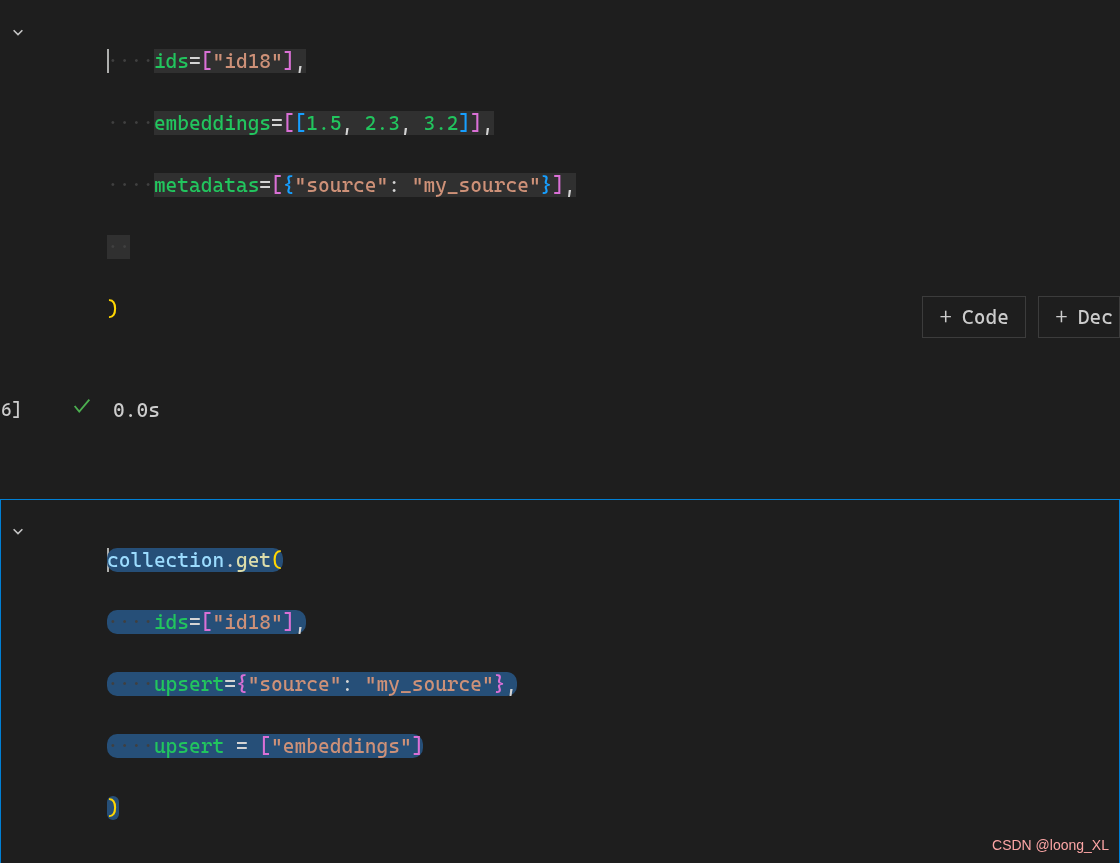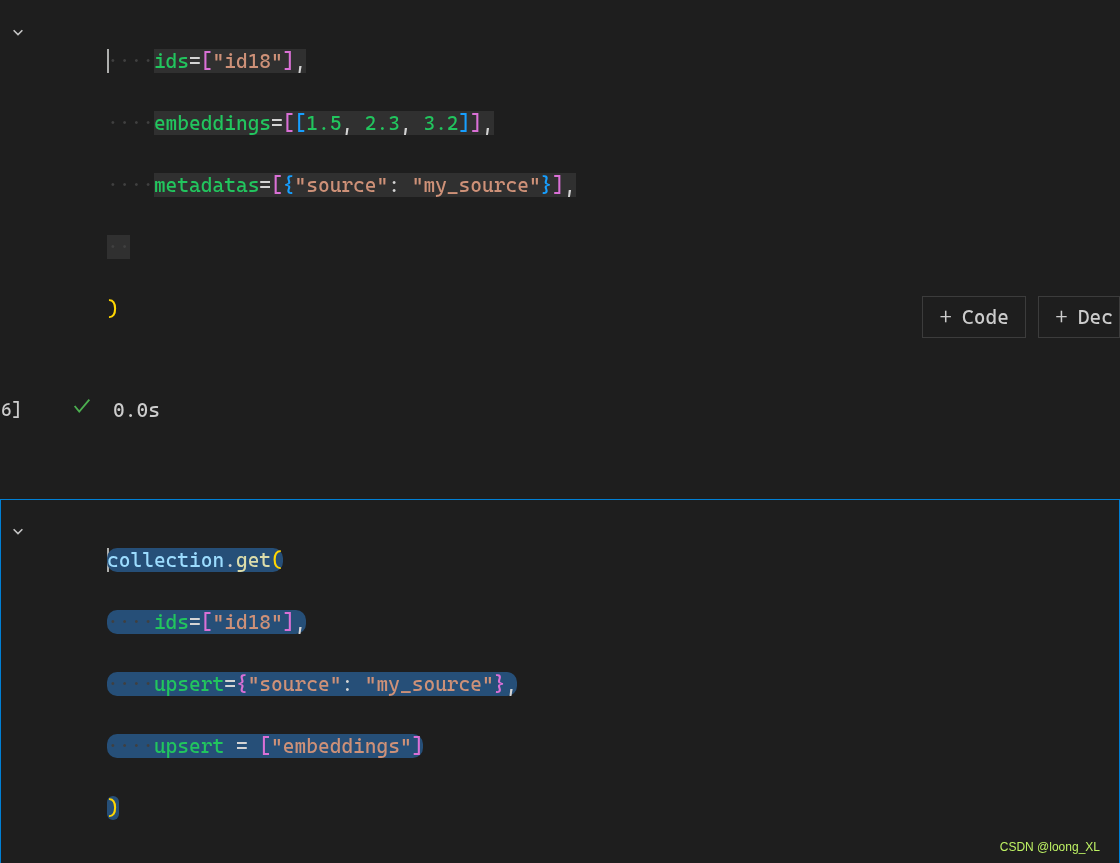--- a/index.html
+++ b/index.html
@@ -93,24 +93,24 @@
   font-size:20px;
   font-family:inherit;
   display:inline-flex;
   align-items:center;
   gap:10px;
   cursor:pointer;
 }
 .plus { font-size:22px; line-height:1; font-weight:300; }
 .watermark {
   position:absolute;
-  right:20px;
+  right:11px;
   bottom:6px;
-  color:#bef264;
-  font-size:12px;
+  color:#fca5a5;
+  font-size:14px;
   font-family:Arial,sans-serif;
 }
 </style>
 </head>
 <body>
 
 <div class="cell cell-border" style="margin-top:0;">
   <span class="chevron">
     <svg viewBox="0 0 16 16" fill="none" stroke="currentColor" stroke-width="1.8">
         <path d="M3 6 L8 11 L13 6"></path>

